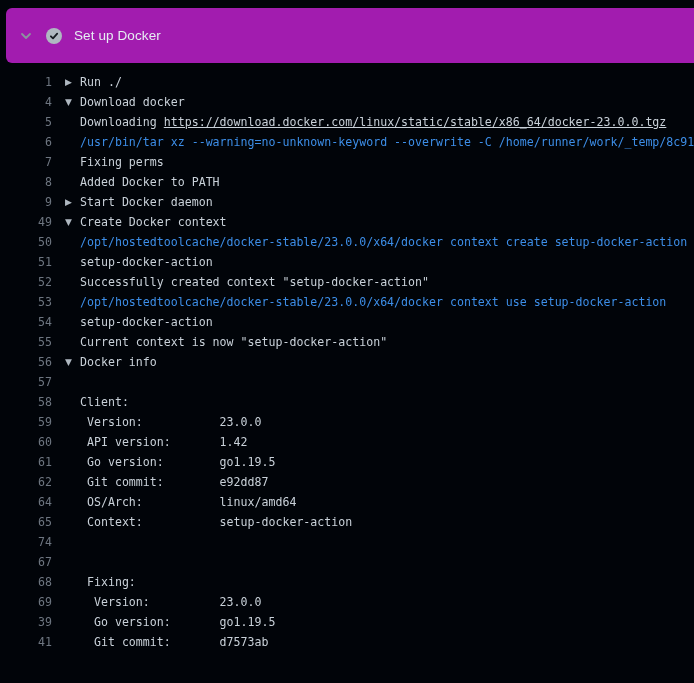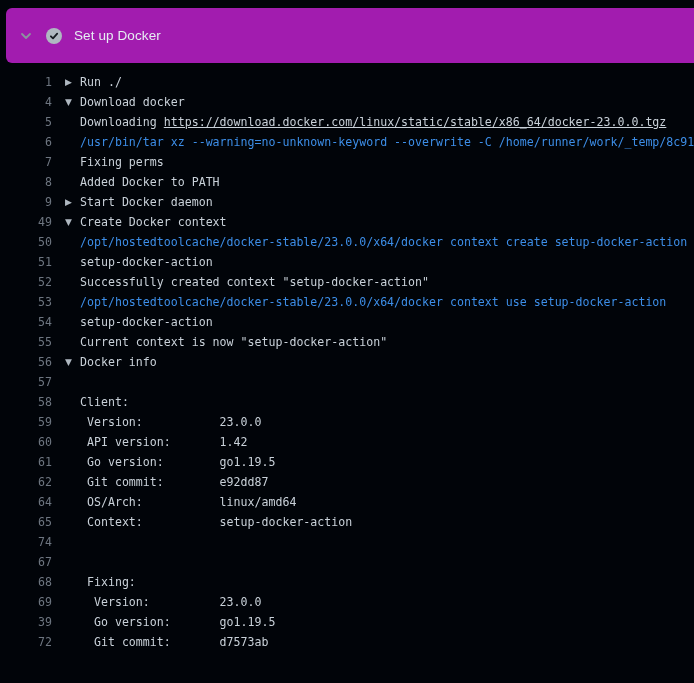--- a/index.html
+++ b/index.html
@@ -98,14 +98,14 @@
     <div class="row"><span class="num">60</span><span class="txt"><span> API version:       1.42</span></span></div>
     <div class="row"><span class="num">61</span><span class="txt"><span> Go version:        go1.19.5</span></span></div>
     <div class="row"><span class="num">62</span><span class="txt"><span> Git commit:        e92dd87</span></span></div>
     <div class="row"><span class="num">64</span><span class="txt"><span> OS/Arch:           linux/amd64</span></span></div>
     <div class="row"><span class="num">65</span><span class="txt"><span> Context:           setup-docker-action</span></span></div>
     <div class="row"><span class="num">74</span><span class="txt"><span></span></span></div>
     <div class="row"><span class="num">67</span></div>
     <div class="row"><span class="num">68</span><span class="txt"><span> Fixing:</span></span></div>
     <div class="row"><span class="num">69</span><span class="txt"><span>  Version:          23.0.0</span></span></div>
     <div class="row"><span class="num">39</span><span class="txt"><span>  Go version:       go1.19.5</span></span></div>
-    <div class="row"><span class="num">72</span><span class="txt"><span>  Git commit:       d7573ab</span></span></div>
+    <div class="row"><span class="num">41</span><span class="txt"><span>  Git commit:       d7573ab</span></span></div>
   </div>
 
 </body></html>

